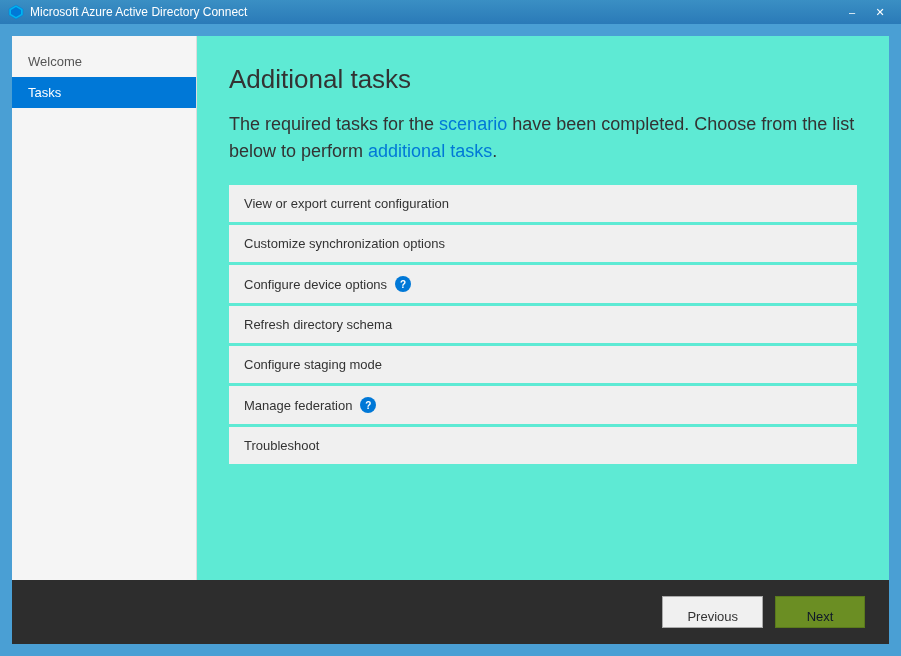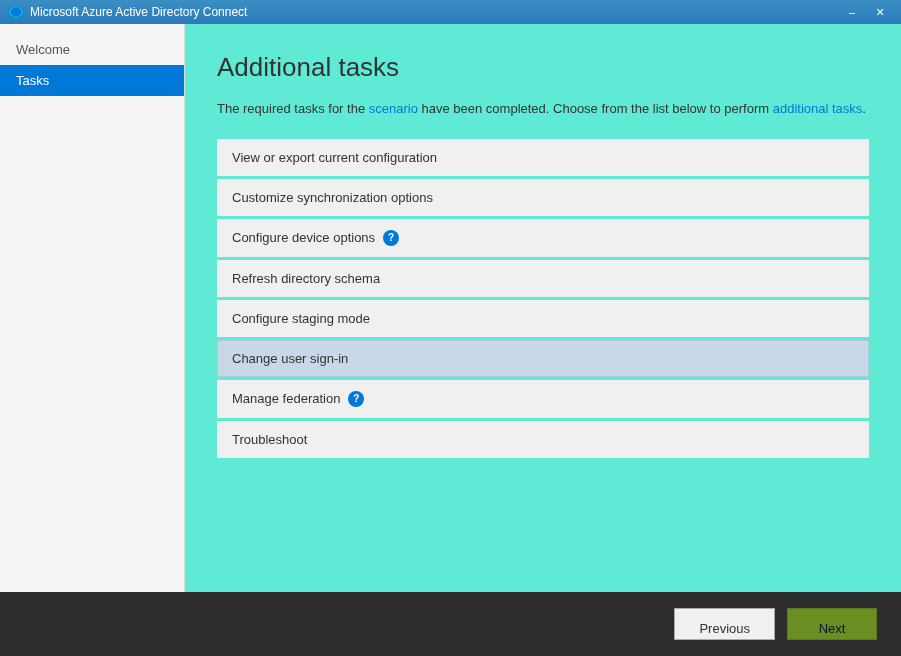--- a/index.html
+++ b/index.html
@@ -50,21 +50,21 @@
       align-items: center;
       justify-content: center;
     }
 
     
     .window {
       flex: 1;
       background: #f0f0f0;
       display: flex;
       flex-direction: column;
-      margin: 0;
+      margin: 12px;
     }
 
     
     .content-area {
       flex: 1;
       display: flex;
       overflow: hidden;
     }
 
     
@@ -93,21 +93,21 @@
       padding: 28px 32px 28px 32px;
       overflow-y: auto;
     }
     .page-title {
       font-size: 26px;
       font-weight: 300;
       color: #333;
       margin-bottom: 16px;
     }
     .description {
-      font-size: 13px;
+      font-size: 18px;
       color: #333;
       margin-bottom: 20px;
       line-height: 1.5;
     }
     .description .highlight {
       color: #0078d7;
     }
 
     
     .task-list {
@@ -225,23 +225,20 @@
         </div>
 
         <div class="task-item">
           <span>Refresh directory schema</span>
         </div>
 
         <div class="task-item">
           <span>Configure staging mode</span>
         </div>
 
-        <div class="task-item selected">
-          <span>Change user sign-in</span>
-        </div>
 
         <div class="task-item">
           <span>Manage federation</span>
           <span class="help-icon">?</span>
         </div>
 
         <div class="task-item">
           <span>Troubleshoot</span>
         </div>
 

